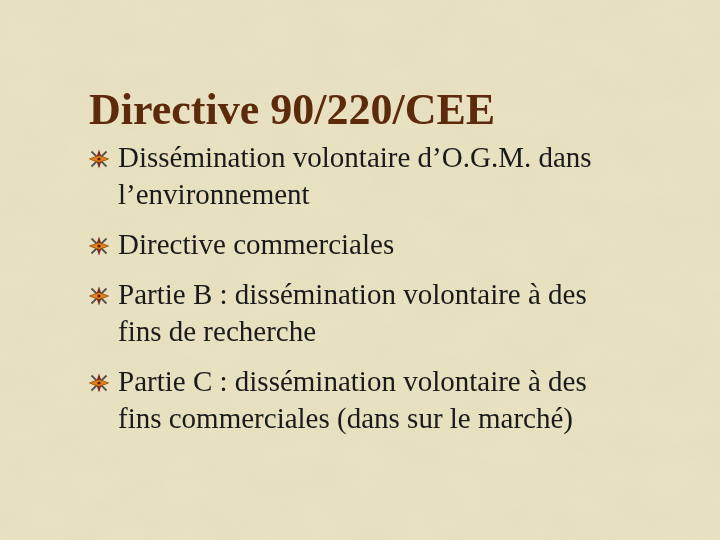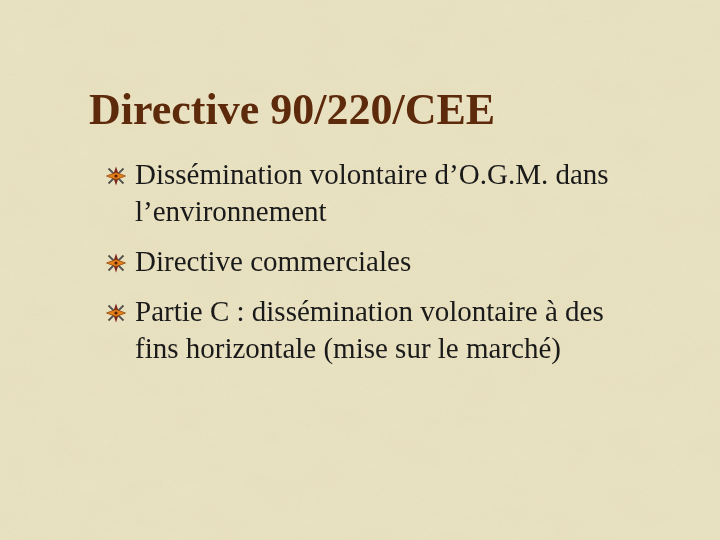--- a/index.html
+++ b/index.html
@@ -24,21 +24,21 @@
     line-height: 1.15;
     color: #5d2b0c;
     white-space: nowrap;
   }
   .bullets {
     position: absolute;
     left: 89px;
     top: 139px;
     width: 572px;
     list-style: none;
-    margin: 17px;
+    margin: 0;
     padding: 0;
   }
   .bullet-item {
     display: flex;
     align-items: flex-start;
     margin: 0 0 13px 0;
   }
   .star {
     flex: 0 0 auto;
     width: 20px;
@@ -93,27 +93,38 @@
       <svg class="star" viewBox="0 0 20 20" aria-hidden="true">
         <path d="M2.5 2.5 L8.2 8.2 M17.5 2.5 L11.8 8.2 M2.5 17.5 L8.2 11.8 M17.5 17.5 L11.8 11.8" stroke="#50504f" stroke-width="1.8" fill="none"></path>
         <path d="M10 0.5 L12.8 9 L7.2 9 Z" fill="#7b241c"></path>
         <path d="M10 19.5 L12.8 11 L7.2 11 Z" fill="#7b241c"></path>
         <path d="M0.5 10 L10 6.4 L19.5 10 L10 13.6 Z" fill="#e2801a" stroke="#8a3a00" stroke-width="0.7"></path>
         <circle cx="10" cy="10" r="1.6" fill="#5a1d00"></circle>
       </svg>
       <span class="bullet-text">Directive commerciales</span>
     </li>
 
+    <li class="bullet-item">
+      <svg class="star" viewBox="0 0 20 20" aria-hidden="true">
+        <path d="M2.5 2.5 L8.2 8.2 M17.5 2.5 L11.8 8.2 M2.5 17.5 L8.2 11.8 M17.5 17.5 L11.8 11.8" stroke="#50504f" stroke-width="1.8" fill="none"></path>
+        <path d="M10 0.5 L12.8 9 L7.2 9 Z" fill="#7b241c"></path>
+        <path d="M10 19.5 L12.8 11 L7.2 11 Z" fill="#7b241c"></path>
+        <path d="M0.5 10 L10 6.4 L19.5 10 L10 13.6 Z" fill="#e2801a" stroke="#8a3a00" stroke-width="0.7"></path>
+        <circle cx="10" cy="10" r="1.6" fill="#5a1d00"></circle>
+      </svg>
+      <span class="bullet-text">Partie B : dissémination volontaire à des
+fins de recherche</span>
+    </li>
 
     <li class="bullet-item">
       <svg class="star" viewBox="0 0 20 20" aria-hidden="true">
         <path d="M2.5 2.5 L8.2 8.2 M17.5 2.5 L11.8 8.2 M2.5 17.5 L8.2 11.8 M17.5 17.5 L11.8 11.8" stroke="#50504f" stroke-width="1.8" fill="none"></path>
         <path d="M10 0.5 L12.8 9 L7.2 9 Z" fill="#7b241c"></path>
         <path d="M10 19.5 L12.8 11 L7.2 11 Z" fill="#7b241c"></path>
         <path d="M0.5 10 L10 6.4 L19.5 10 L10 13.6 Z" fill="#e2801a" stroke="#8a3a00" stroke-width="0.7"></path>
         <circle cx="10" cy="10" r="1.6" fill="#5a1d00"></circle>
       </svg>
       <span class="bullet-text">Partie C : dissémination volontaire à des
-fins horizontale (mise sur le marché)</span>
+fins commerciales (dans sur le marché)</span>
     </li>
 
   </ul>
 </div>
 
 </body></html>

